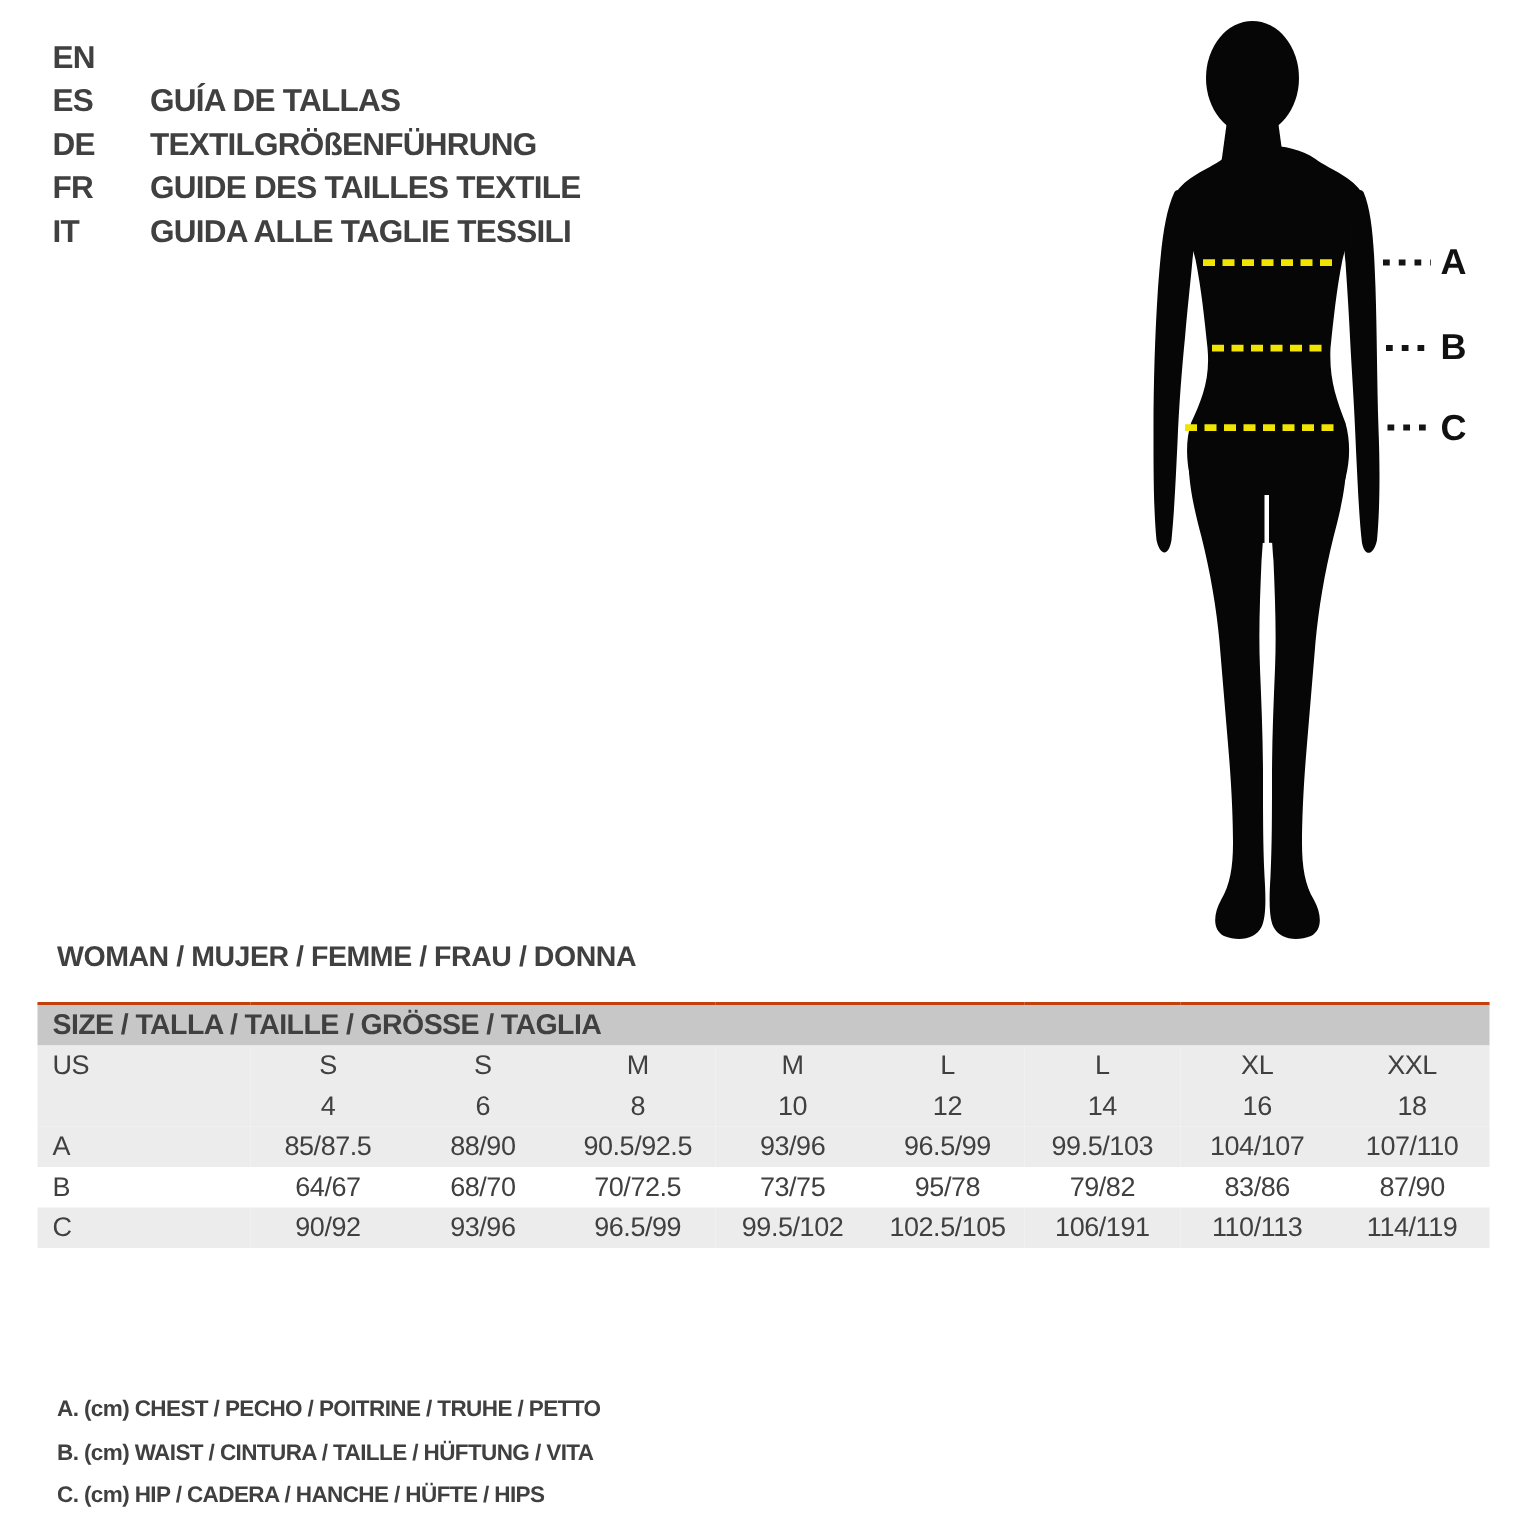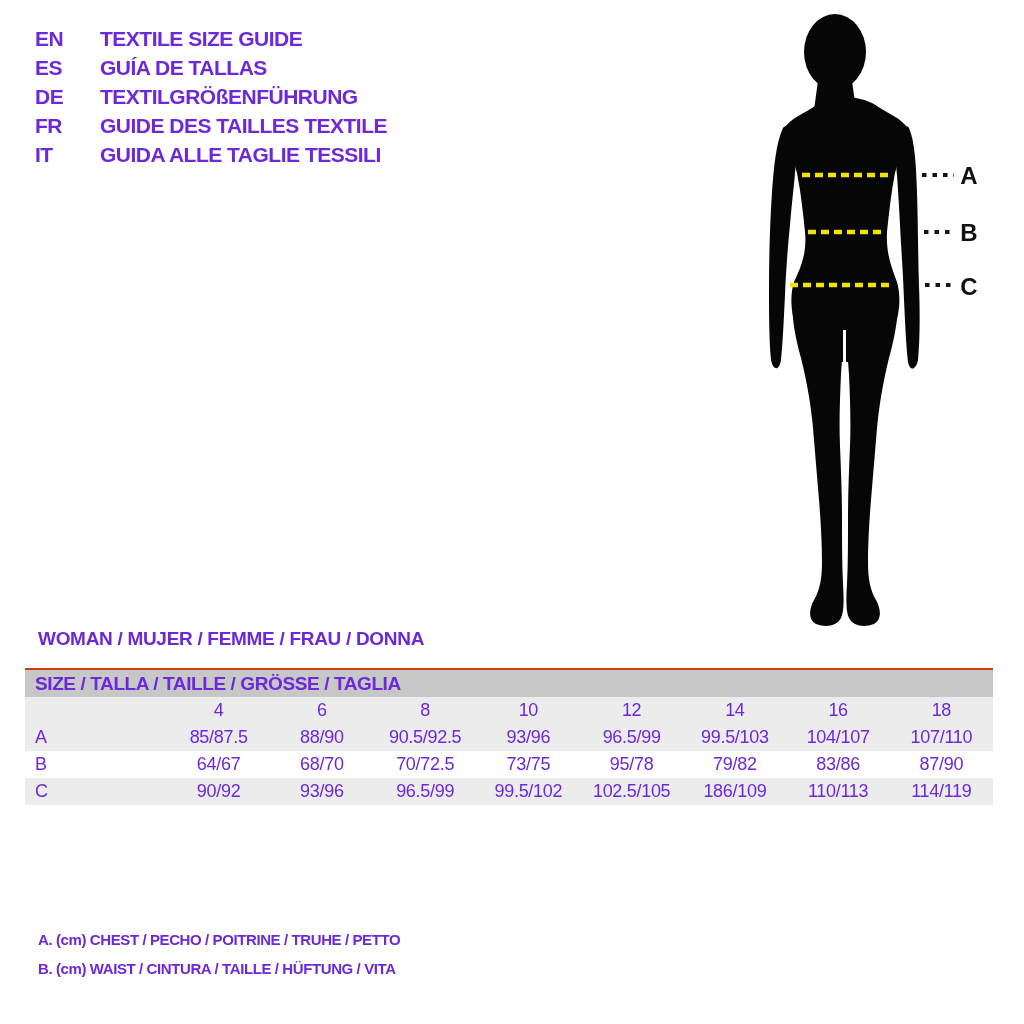--- a/index.html
+++ b/index.html
@@ -1,19 +1,19 @@
 <!DOCTYPE html>
 <html><head>
 <meta charset="utf-8">
 <style>
   * { margin:0; padding:0; box-sizing:border-box; }
   html,body { background:#fff; }
   .page {
     position:relative; width:1024px; height:1024px; background:#ffffff;
-    font-family:"Liberation Sans", sans-serif; color:#6d28d9; overflow:hidden;
+    font-family:"Liberation Sans", sans-serif; color:#404040; overflow:hidden;
   }
   
   .lang-block { position:absolute; left:35px; top:24px; }
   .lang-row { display:flex; height:29px; align-items:center; }
   .lang-code { width:65px; font-weight:700; font-size:21px; letter-spacing:-0.5px; }
   .lang-label { font-weight:700; font-size:21px; letter-spacing:-0.5px; white-space:nowrap; }
   
   .figure-wrap { position:absolute; left:758px; top:10px; width:262px; height:625px; }
   .figure-wrap svg { display:block; width:262px; height:625px; }
   
@@ -35,21 +35,20 @@
   .legend-line { font-size:15px; font-weight:700; letter-spacing:-0.4px; line-height:28.5px; white-space:nowrap; }
 </style>
 </head>
 <body>
 
 <div class="page">
 
   <div class="lang-block">
     <div class="lang-row">
       <span class="lang-code">EN</span>
-      <span class="lang-label">TEXTILE SIZE GUIDE</span>
     </div>
     <div class="lang-row">
       <span class="lang-code">ES</span>
       <span class="lang-label">GUÍA DE TALLAS</span>
     </div>
     <div class="lang-row">
       <span class="lang-code">DE</span>
       <span class="lang-label">TEXTILGRÖßENFÜHRUNG</span>
     </div>
     <div class="lang-row">
@@ -122,20 +121,31 @@
         <col>
         <col>
     </colgroup>
     <thead>
       <tr>
         <th colspan="9">SIZE / TALLA / TAILLE / GRÖSSE / TAGLIA</th>
       </tr>
     </thead>
     <tbody>
       <tr class="shade">
+        <td class="lbl">US</td>
+        <td>S</td>
+        <td>S</td>
+        <td>M</td>
+        <td>M</td>
+        <td>L</td>
+        <td>L</td>
+        <td>XL</td>
+        <td>XXL</td>
+      </tr>
+      <tr class="shade">
         <td class="lbl"></td>
         <td>4</td>
         <td>6</td>
         <td>8</td>
         <td>10</td>
         <td>12</td>
         <td>14</td>
         <td>16</td>
         <td>18</td>
       </tr>
@@ -161,25 +171,26 @@
         <td>83/86</td>
         <td>87/90</td>
       </tr>
       <tr class="shade">
         <td class="lbl">C</td>
         <td>90/92</td>
         <td>93/96</td>
         <td>96.5/99</td>
         <td>99.5/102</td>
         <td>102.5/105</td>
-        <td>186/109</td>
+        <td>106/191</td>
         <td>110/113</td>
         <td>114/119</td>
       </tr>
     </tbody>
   </table>
 
   <div class="legend">
     <div class="legend-line">A. (cm) CHEST / PECHO / POITRINE / TRUHE / PETTO</div>
     <div class="legend-line">B. (cm) WAIST / CINTURA / TAILLE / HÜFTUNG / VITA</div>
+    <div class="legend-line">C. (cm) HIP / CADERA / HANCHE / HÜFTE / HIPS</div>
   </div>
 
 </div>
 
 </body></html>

